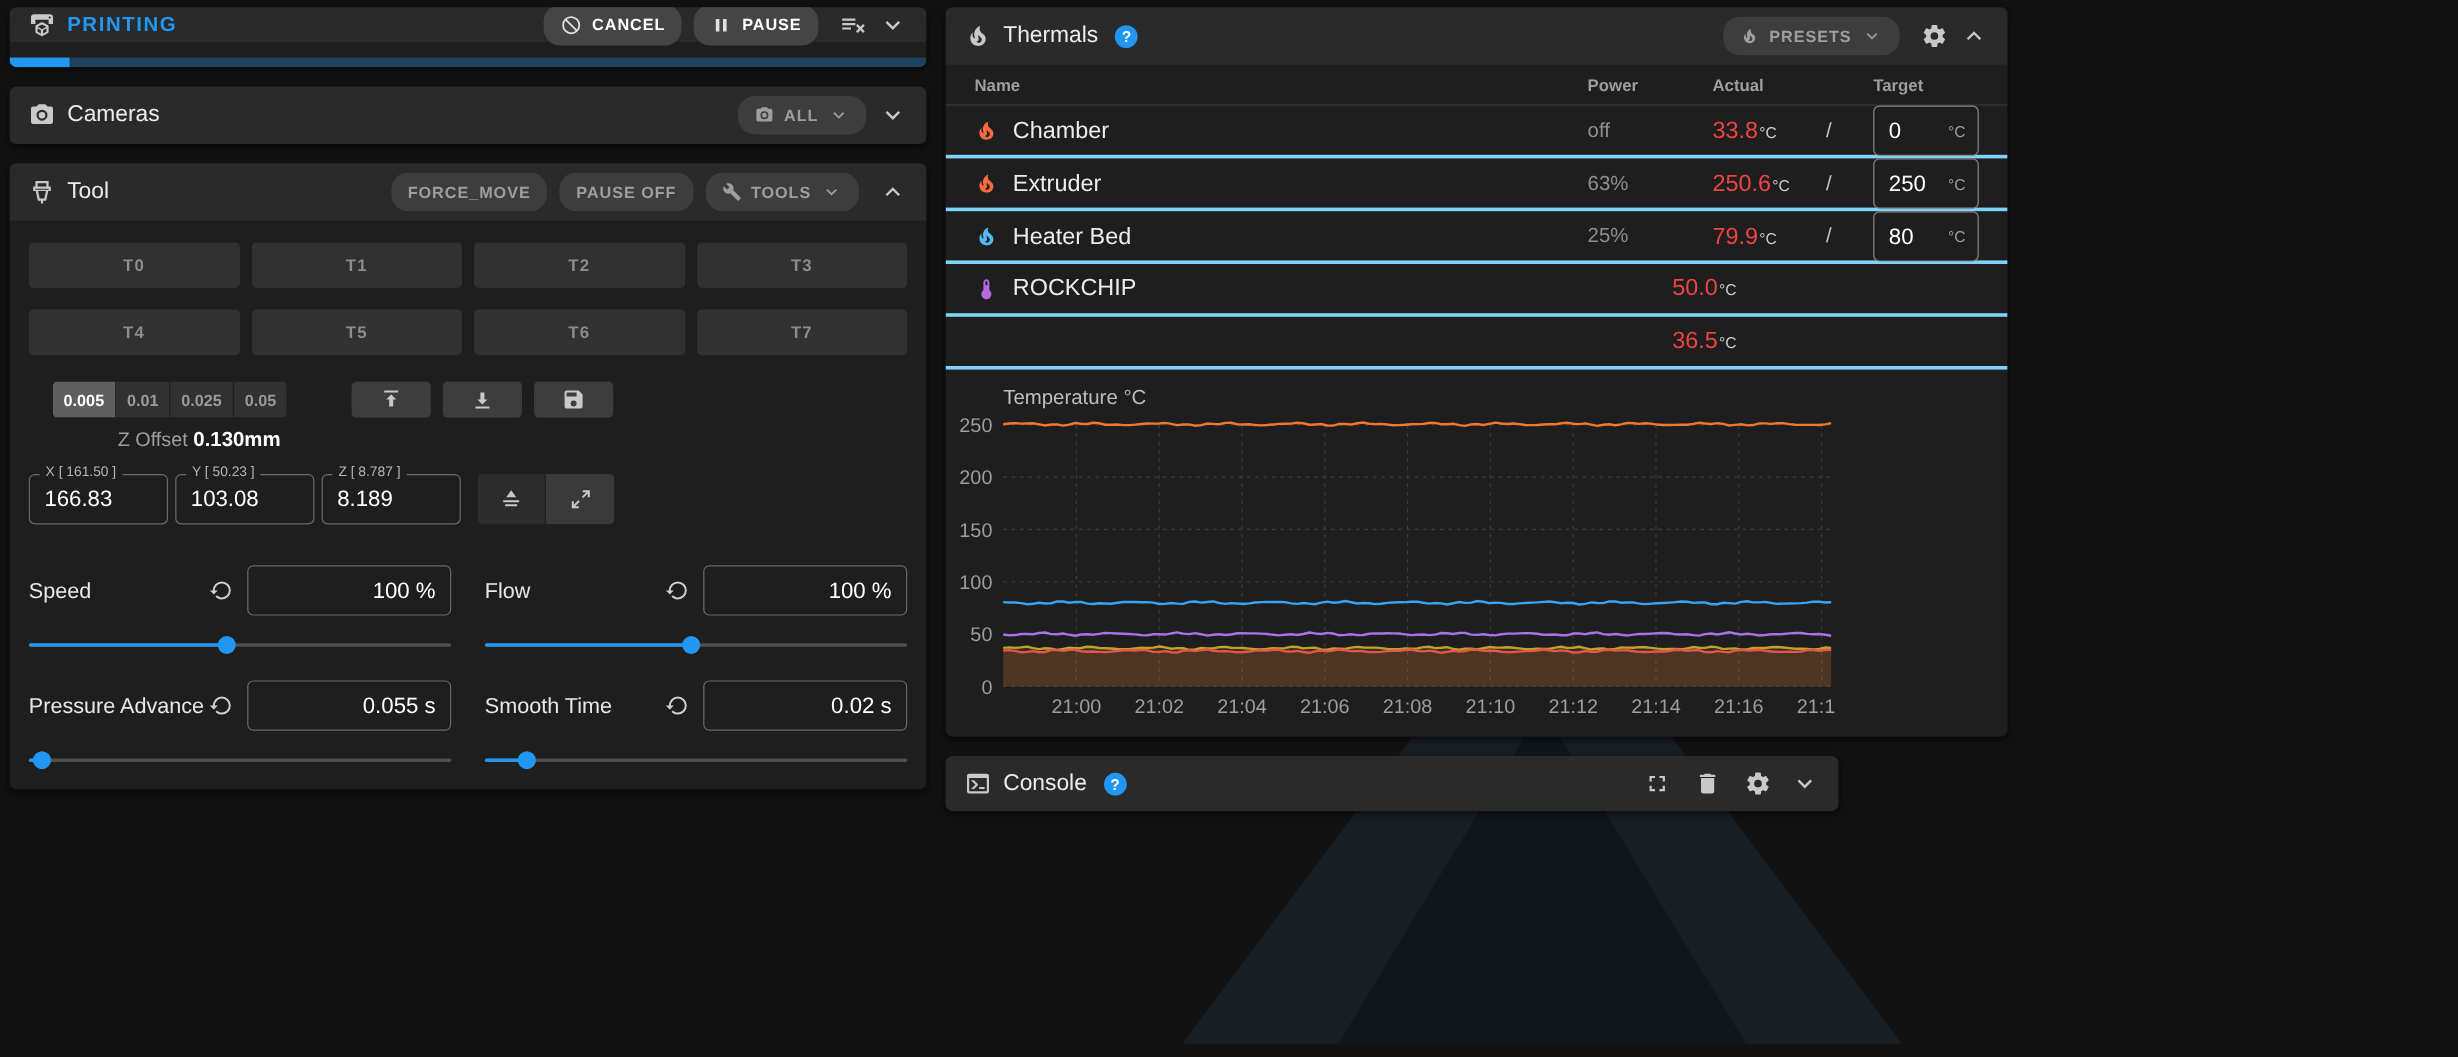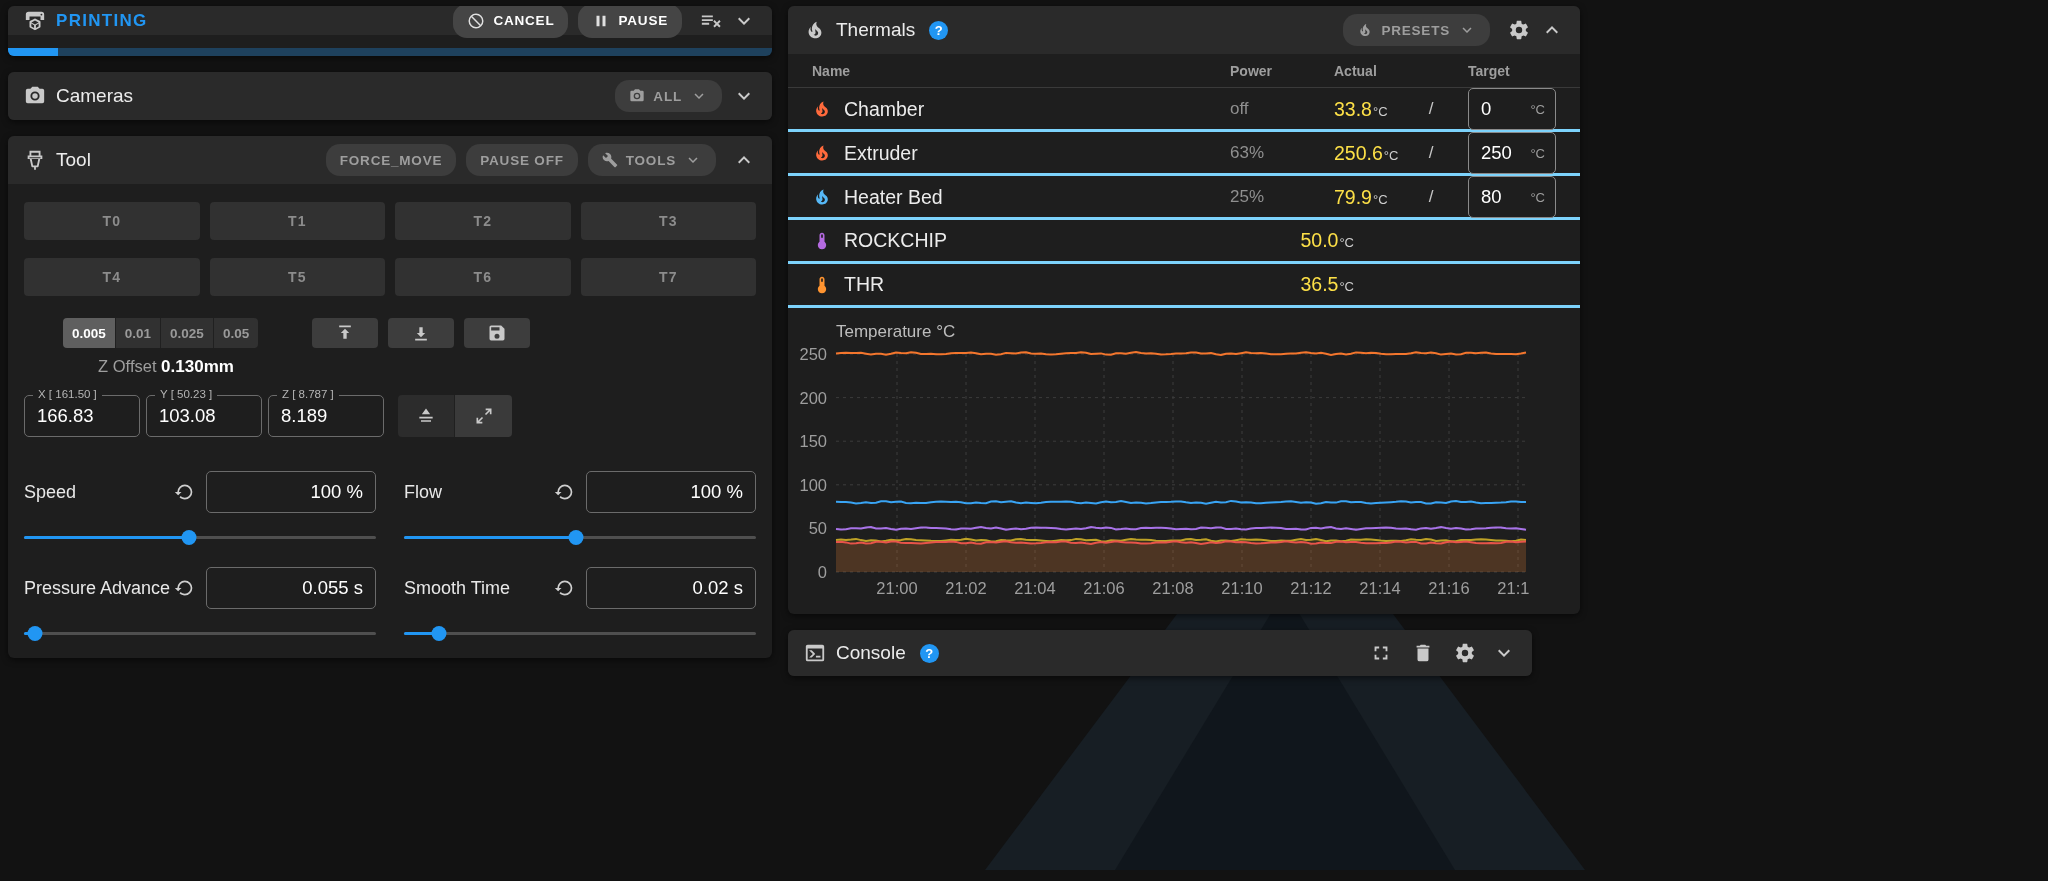--- a/index.html
+++ b/index.html
@@ -23,21 +23,21 @@
   .help::after{content:"?"}
   
   #printing-panel .panel-header{height:29px}
   #printing-panel .panel-title{font-size:17px;font-weight:bold;letter-spacing:1.3px}
   .progress-track{position:absolute;left:0;right:0;bottom:0;height:8px;background:rgba(33,150,243,.30)}
   .progress-fill{height:100%;background:#2196f3}
   
   .tool-body{padding:18px 16px 0}
   .t-grid{display:grid;grid-template-columns:repeat(4,1fr);gap:18px 10px;margin-bottom:22px}
   .t-btn{height:38px;background:#313131;border:none;border-radius:4px;color:#8c8c8c;font-weight:bold;font-size:14px;letter-spacing:1px;font-family:inherit;cursor:pointer}
-  .z-row{display:flex;align-items:center;margin-left:39px}
+  .z-row{display:flex;align-items:center;margin-left:20px}
   .seg-group{display:inline-flex;border-radius:4px;overflow:hidden}
   .seg{height:30px;padding:0 9px;display:flex;align-items:center;background:#313131;color:#9a9a9a;font-size:13.5px;font-weight:bold;cursor:pointer;border-right:1px solid #202020}
   .seg:last-child{border-right:none}
   .seg.selected{background:#5f5f5f;color:#fff}
   .z-row .gap{width:54px}
   .sq-btn{width:66px;height:30px;background:#3d3d3d;border:none;border-radius:4px;margin-right:10px;display:inline-flex;align-items:center;justify-content:center;color:#9e9e9e;cursor:pointer}
   .z-caption{margin:9px 0 16px 44px;width:196px;text-align:center;font-size:16.5px;color:#9e9e9e;white-space:nowrap}
   .z-caption b{color:#fff;font-size:17px}
   .pos-row{display:flex;align-items:center;margin-top:18px}
   .pos-field{position:relative;width:116px;height:42px;border:1px solid #6b6b6b;border-radius:5px;margin-right:6px;cursor:text;background:#1e1e1e}
@@ -56,21 +56,21 @@
   .slider-track{position:absolute;left:0;right:0;top:13px;height:3px;background:#4f4f4f;border-radius:2px}
   .slider-fill{position:absolute;left:0;top:13px;height:3px;background:#2196f3;border-radius:2px}
   .slider-thumb{position:absolute;top:7px;width:15px;height:15px;border-radius:50%;background:#2196f3;transform:translateX(-50%)}
   
   .thermal-grid{display:grid;grid-template-columns:1fr 104px 82px 30px 110px;align-items:center;padding:0 24px}
   .thermal-head{height:34px;border-bottom:1px solid #3a3a3a;font-size:14px;font-weight:bold;color:#9e9e9e}
   .thermal-row{height:44px;border-bottom:3px solid #7dd3fc}
   .t-name{display:flex;align-items:center;gap:12px;font-size:19.5px;color:#ececec}
   .right{text-align:left}
   .power{font-size:17px;color:#8f8f8f}
-  .tval{font-size:19.5px;color:#fde047}
+  .tval{font-size:19.5px;color:#ef4444}
   .tunit{font-size:13px;color:#cfcfcf;margin-left:1px}
   .slash{text-align:center;color:#c6c6c6;font-size:17px}
   .target-head{padding-left:22px}
   .target-box{margin-left:22px;width:88px;height:42px;border:1px solid #8a8a8a;border-radius:5px;display:flex;align-items:center;padding:0 10px 0 12px;cursor:text;background:#1e1e1e}
   .target-box .tv{flex:1;font-size:18.5px;color:#fff}
   .target-box .tu{font-size:13px;color:#9e9e9e}
   .sensor-val{grid-column:2/4;text-align:right;padding-right:62px}
   .chart-title{margin:14px 0 4px 48px;font-size:17px;color:#bdbdbd}
   #chart-svg{display:block;margin-left:12px}
   #chart-svg text{font-family:"Liberation Sans",sans-serif}
@@ -327,21 +327,21 @@
           <div class="slider">
             <div class="slider-track"></div>
             <div class="slider-fill" style="width:10%"></div>
             <div class="slider-thumb" style="left:10%"></div>
           </div>
         </div>
       </div>
   </div>
 </div>
 
-<div class="panel" id="thermals-panel" style="left:788px;top:6px;width:792px;height:608px">
+<div class="panel" id="thermals-panel" style="left:788px;top:6px;width:885px;height:608px">
   <div class="panel-header">
     <span class="ic sz22">
         <svg viewBox="0 0 24 24">
           <path fill="currentColor" fill-rule="evenodd" d="M17.66 11.2C17.43 10.9 17.15 10.64 16.89 10.38C16.22 9.78 15.46 9.35 14.82 8.72C13.33 7.26 13 4.85 13.95 3C13 3.23 12.17 3.75 11.46 4.32C8.87 6.4 7.85 10.07 9.07 13.22C9.11 13.32 9.15 13.42 9.15 13.55C9.15 13.77 9 13.97 8.8 14.05C8.57 14.15 8.33 14.09 8.14 13.93C8.08 13.88 8.04 13.83 8 13.76C6.87 12.33 6.69 10.28 7.45 8.64C5.78 10 4.87 12.3 5 14.47C5.06 14.97 5.12 15.47 5.29 15.97C5.43 16.57 5.7 17.17 6 17.7C7.08 19.43 8.95 20.67 10.96 20.92C13.1 21.19 15.39 20.8 17.03 19.32C18.86 17.66 19.5 15 18.56 12.72L18.43 12.46C18.22 12 17.66 11.2 17.66 11.2M14.5 17.5C14.22 17.74 13.76 18 13.4 18.1C12.28 18.5 11.16 17.94 10.5 17.28C11.69 17 12.4 16.12 12.61 15.23C12.78 14.43 12.46 13.77 12.33 13C12.21 12.26 12.23 11.63 12.5 10.94C12.69 11.32 12.89 11.7 13.13 12C13.9 13 15.11 13.44 15.37 14.8C15.41 14.94 15.43 15.08 15.43 15.23C15.46 16.05 15.1 16.95 14.5 17.5Z"></path>
         </svg>
       </span>
     <span class="panel-title">Thermals</span>
     <span class="help"></span>
     <div class="flex-spacer"></div>
     <button class="btn dim">
@@ -438,28 +438,20 @@
           <span class="ic sz20" style="color:#b46ae0">
             <svg viewBox="0 0 24 24">
               <path fill="currentColor" fill-rule="evenodd" d="M15 13V5C15 3.34 13.66 2 12 2C10.34 2 9 3.34 9 5V13C7.79 13.91 7 15.37 7 17C7 19.76 9.24 22 12 22C14.76 22 17 19.76 17 17C17 15.37 16.21 13.91 15 13M11 5C11 4.45 11.45 4 12 4C12.55 4 13 4.45 13 5V8H11V5Z"></path>
             </svg>
           </span>
           <span class="nm">ROCKCHIP</span>
         </div>
         <div class="sensor-val"><span class="tval">50.0</span><span class="tunit">°C</span></div>
       </div>
       <div class="thermal-grid thermal-row">
-        <div class="t-name">
-          <span class="ic sz20" style="color:#ff9430">
-            <svg viewBox="0 0 24 24">
-              <path fill="currentColor" fill-rule="evenodd" d="M15 13V5C15 3.34 13.66 2 12 2C10.34 2 9 3.34 9 5V13C7.79 13.91 7 15.37 7 17C7 19.76 9.24 22 12 22C14.76 22 17 19.76 17 17C17 15.37 16.21 13.91 15 13M11 5C11 4.45 11.45 4 12 4C12.55 4 13 4.45 13 5V8H11V5Z"></path>
-            </svg>
-          </span>
-          <span class="nm">THR</span>
-        </div>
         <div class="sensor-val"><span class="tval">36.5</span><span class="tunit">°C</span></div>
       </div>
     </div>
   <div class="chart-title">Temperature °C</div>
   <svg id="chart-svg" width="730" height="252">
       <line x1="36" x2="726" y1="8" y2="8" stroke="#3c3c3c" stroke-dasharray="3 4"></line>
       <text x="27" y="14" text-anchor="end" fill="#9e9e9e" font-size="16.5">250</text>
       <line x1="36" x2="726" y1="51.6" y2="51.6" stroke="#3c3c3c" stroke-dasharray="3 4"></line>
       <text x="27" y="57.6" text-anchor="end" fill="#9e9e9e" font-size="16.5">200</text>
       <line x1="36" x2="726" y1="95.2" y2="95.2" stroke="#3c3c3c" stroke-dasharray="3 4"></line>

